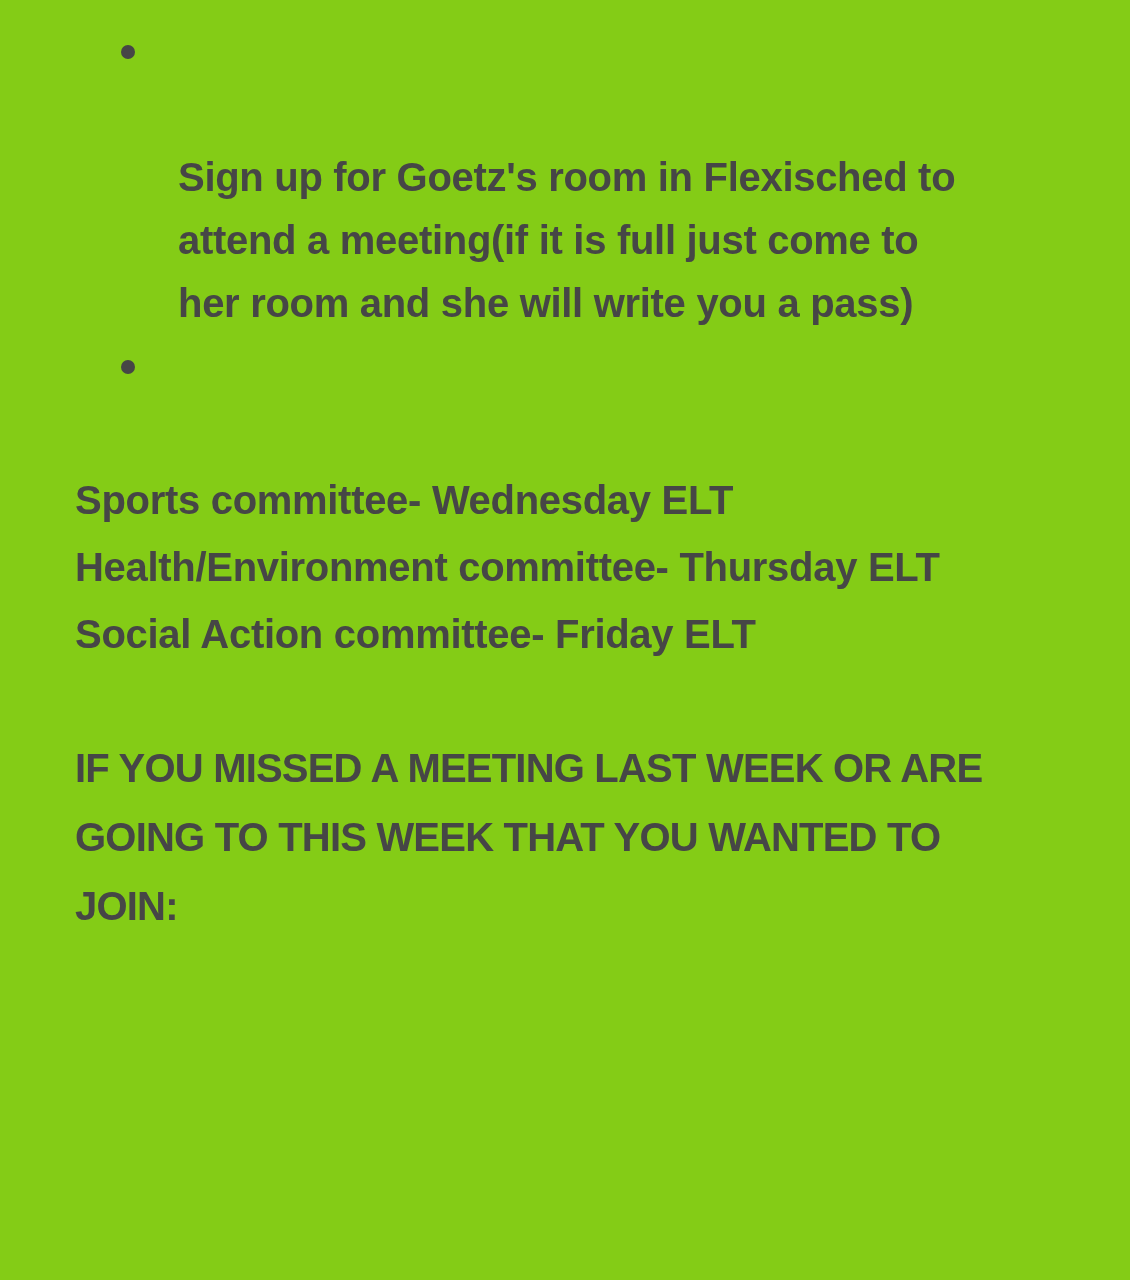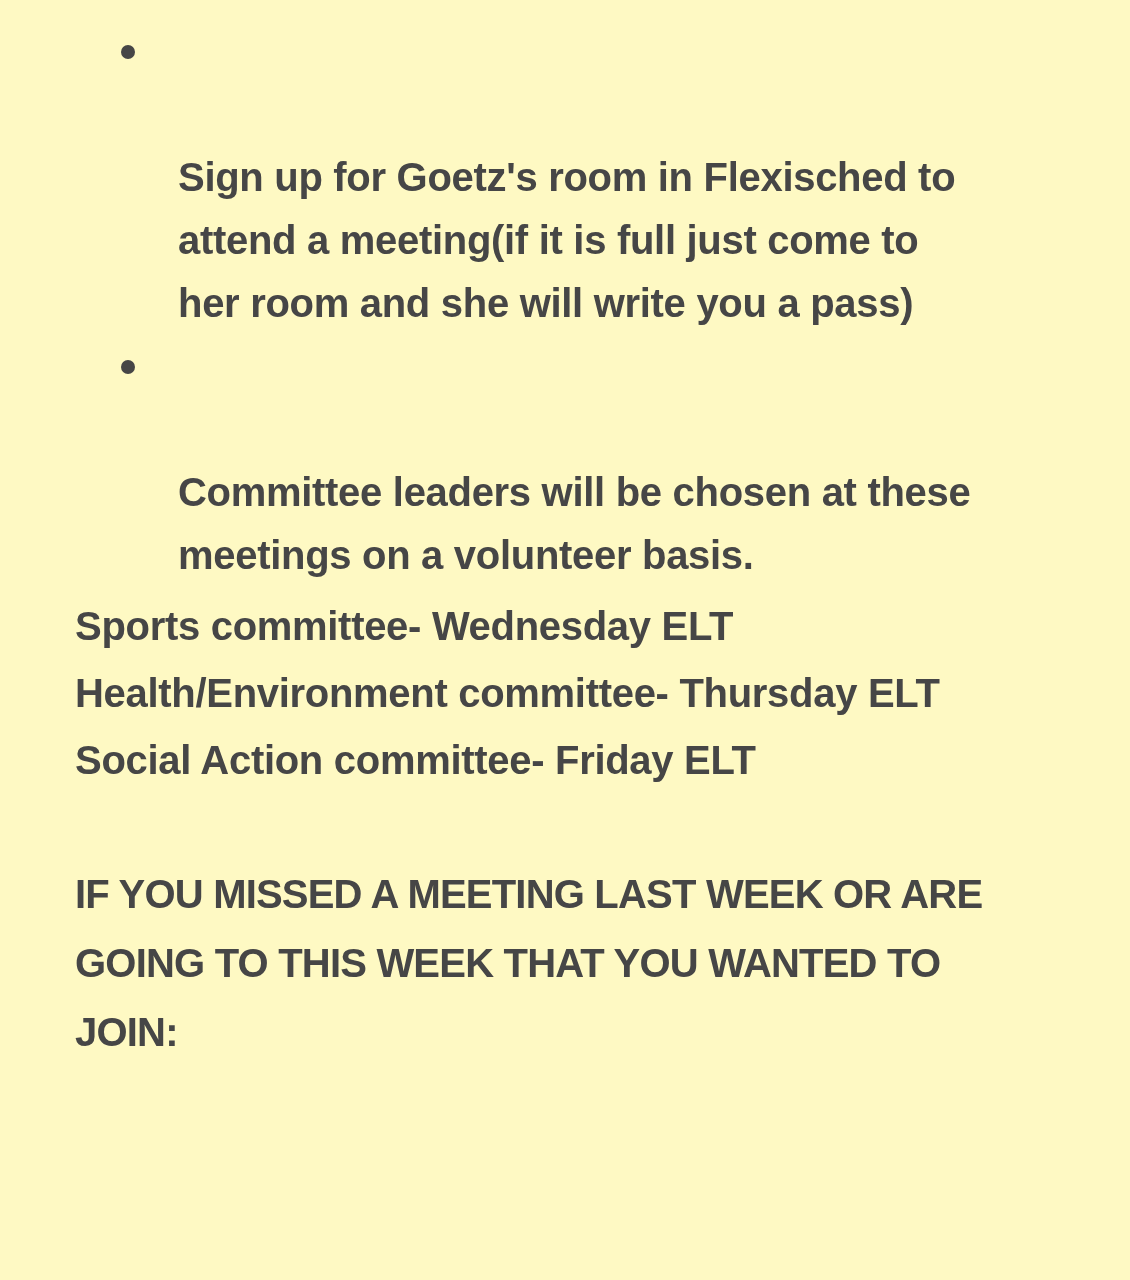--- a/index.html
+++ b/index.html
@@ -5,21 +5,21 @@
   * { margin: 0; padding: 0; box-sizing: border-box; }
 
   html, body {
     background: #ffffff;
   }
 
   .page {
     position: relative;
     width: 1130px;
     height: 1280px;
-    background: #fef9c3;
+    background: #84cc16;
     overflow: hidden;
     font-family: "Liberation Sans", sans-serif;
     font-weight: 700;
     color: #464646;
     font-size: 40px;
     letter-spacing: -0.3px;
   }
 
   .content {
     padding: 20px 40px 0 75px;
@@ -68,22 +68,20 @@
 
     <ul class="bullet-list">
       <li class="bullet-item">
         <span class="bullet-marker"></span>
         <span>Sign up for Goetz's room in Flexisched to
 attend a meeting(if it is full just come to
 her room and she will write you a pass)</span>
       </li>
       <li class="bullet-item">
         <span class="bullet-marker"></span>
-        <span>Committee leaders will be chosen at these
-meetings on a volunteer basis.</span>
       </li>
     </ul>
 
     <p class="committees">Sports committee- Wednesday ELT
 Health/Environment committee- Thursday ELT
 Social Action committee- Friday ELT</p>
 
     <p class="shout-heading">IF YOU MISSED A MEETING LAST WEEK OR ARE
 GOING TO THIS WEEK THAT YOU WANTED TO
 JOIN:</p>

